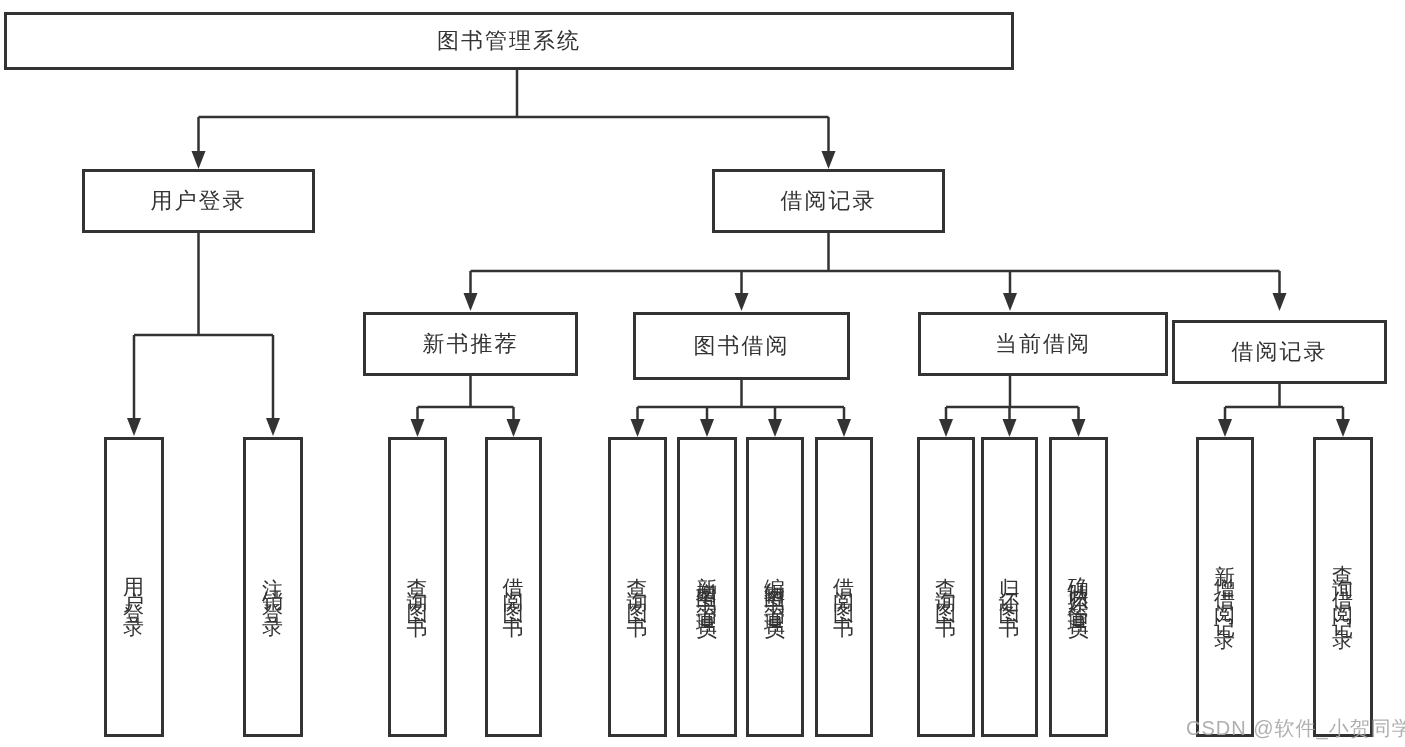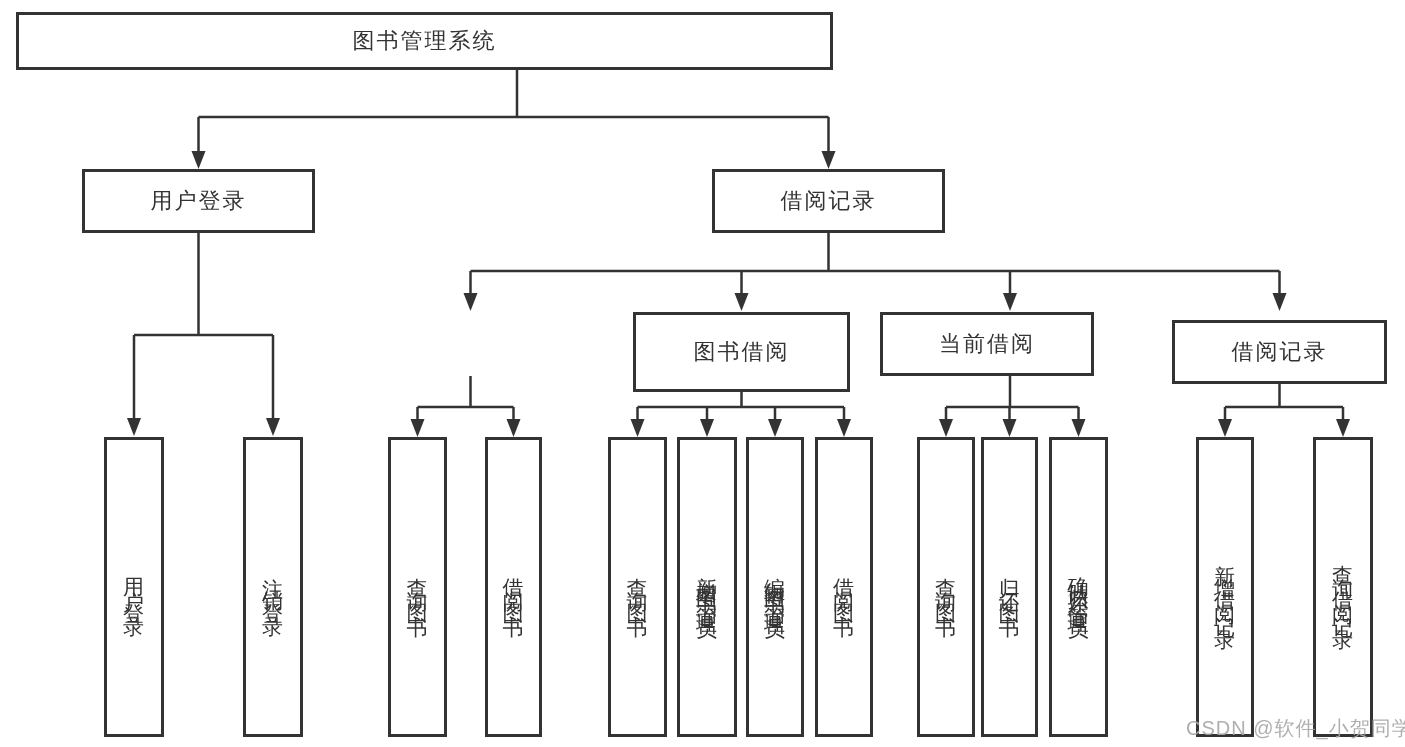--- a/index.html
+++ b/index.html
@@ -107,35 +107,38 @@
 
     <g stroke="#333333" stroke-width="2.5" fill="none">
       <path d="M1279.5,376 V407 M1225,407 H1343 M1225,407 V421 M1343,407 V421"></path>
     </g>
     <g fill="#333333" stroke="none">
       <polygon points="1218,419 1232,419 1225,437"></polygon>
       <polygon points="1336,419 1350,419 1343,437"></polygon>
     </g>
   </svg>
 
-  <div class="node h" style="left:16px;top:12px;width:817px;height:58px">
+  <div class="node h" style="left:4px;top:12px;width:1010px;height:58px">
     <span>图书管理系统</span>
   </div>
 
   <div class="node h" style="left:82px;top:169px;width:233px;height:64px">
     <span>用户登录</span>
   </div>
   <div class="node h" style="left:712px;top:169px;width:233px;height:64px">
     <span>借阅记录</span>
   </div>
 
-  <div class="node h" style="left:633px;top:312px;width:217px;height:80px">
+  <div class="node h" style="left:363px;top:312px;width:215px;height:64px">
+    <span>新书推荐</span>
+  </div>
+  <div class="node h" style="left:633px;top:312px;width:217px;height:68px">
     <span>图书借阅</span>
   </div>
-  <div class="node h" style="left:880px;top:312px;width:214px;height:64px">
+  <div class="node h" style="left:918px;top:312px;width:250px;height:64px">
     <span>当前借阅</span>
   </div>
   <div class="node h" style="left:1172px;top:320px;width:215px;height:64px">
     <span>借阅记录</span>
   </div>
 
   <div class="node v" style="left:104px;top:437px;width:60px;height:300px">
     <span>用户登录</span>
   </div>
   <div class="node v" style="left:243px;top:437px;width:60px;height:300px">

